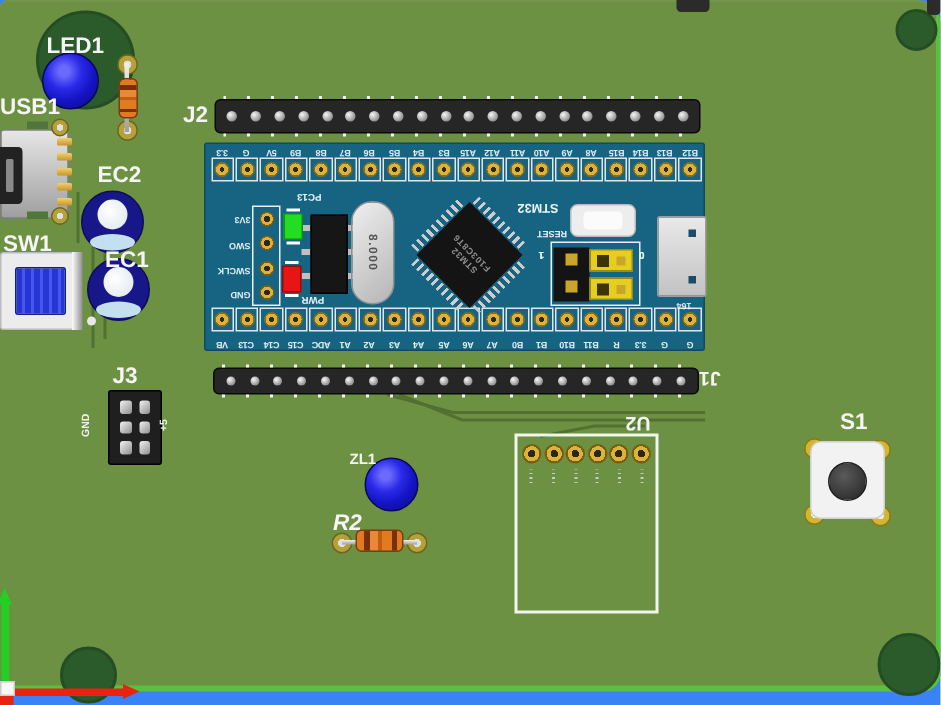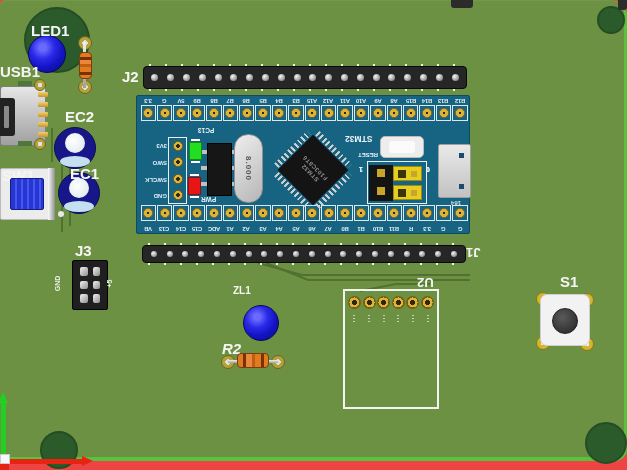--- a/index.html
+++ b/index.html
@@ -1,38 +1,38 @@
 <!DOCTYPE html>
 <html><head>
 <meta charset="utf-8">
 <style>
   html,body{margin:0;padding:0;background:#ffffff;width:627px;height:470px;overflow:hidden;
     font-family:"Liberation Sans",sans-serif;}
-  #viewport{position:relative;width:627px;height:470px;background:#ef4444;}
+  #viewport{position:relative;width:627px;height:470px;background:#3b82f6;}
 
   
   .pcb{position:absolute;left:0;top:0;width:627px;height:461px;background:#6d9142;
     border-radius:5px 16px 12px 10px;z-index:1;
     box-shadow:inset -4px -5px 0 -1px #58c23c, inset 0 1px 0 rgba(255,255,255,.06);}
   .hole{position:absolute;border-radius:50%;background:#2b5a2b;border:2px solid #244d24;z-index:2;}
   .tab{position:absolute;background:#2b2b2b;z-index:6;border-radius:0 0 3px 3px;}
 
   
   .axis-y{position:absolute;left:1px;top:402px;width:5px;height:54px;background:#22cf22;z-index:5;}
   .axis-y-tip{position:absolute;left:-2px;top:392px;width:0;height:0;z-index:5;
     border-left:5px solid transparent;border-right:5px solid transparent;border-bottom:11px solid #22cf22;}
   .axis-x{position:absolute;left:10px;top:459px;width:72px;height:5px;background:#e82312;z-index:5;}
   .axis-x-tip{position:absolute;left:82px;top:456px;width:0;height:0;z-index:5;
     border-top:5px solid transparent;border-bottom:5px solid transparent;border-left:11px solid #e82312;}
   .axis-origin{position:absolute;left:0;top:454px;width:10px;height:10px;background:#f8f8f8;border:1px solid #cccccc;box-sizing:border-box;z-index:5;}
   .axis-corner{position:absolute;left:0;top:464px;width:9px;height:6px;background:#e82312;z-index:5;}
 
   
   .silk{position:absolute;color:#f5f5f5;font-weight:bold;font-size:15px;line-height:1;z-index:4;white-space:nowrap;}
-  .silk.small{font-size:10px;}
+  .silk.small{font-size:10px;margin-top:16px;}
   .silk.med{font-size:13px;}
   .rot180{transform:rotate(180deg);}
 
   
   .traces{position:absolute;left:0;top:0;z-index:2;pointer-events:none;}
 
   
   .hdr{position:absolute;background:#262626;border:1px solid #0a0a0a;border-radius:4px;z-index:3;
     display:flex;align-items:center;box-sizing:border-box;padding:0 3px;}
   .hdr::before,.hdr::after{content:'';position:absolute;left:5px;right:5px;height:2px;
@@ -176,21 +176,21 @@
   <div class="axis-y"></div>
   <div class="axis-y-tip"></div>
   <div class="axis-x"></div>
   <div class="axis-x-tip"></div>
   <div class="axis-origin"></div>
   <div class="axis-corner"></div>
 
   <div class="silk" style="left:31px;top:23px;">LED1</div>
   <div class="silk" style="left:0px;top:64px;">USB1</div>
   <div class="silk" style="left:65px;top:109px;">EC2</div>
-  <div class="silk" style="left:2px;top:168px;">SW1</div>
+  <div class="silk" style="left:2px;top:155px;">SW1</div>
   <div class="silk" style="left:70px;top:166px;">EC1</div>
   <div class="silk" style="left:75px;top:243px;">J3</div>
   <div class="silk" style="left:122px;top:69px;">J2</div>
   <div class="silk med rot180" style="left:466px;top:246px;">J1</div>
   <div class="silk" style="left:222px;top:341px;font-style:italic;">R2</div>
   <div class="silk small" style="left:233px;top:286px;">ZL1</div>
   <div class="silk med rot180" style="left:417px;top:276px;">U2</div>
   <div class="silk" style="left:560px;top:274px;">S1</div>
 
   <div class="dome" style="left:28px;top:35px;width:38px;height:38px;"></div>

